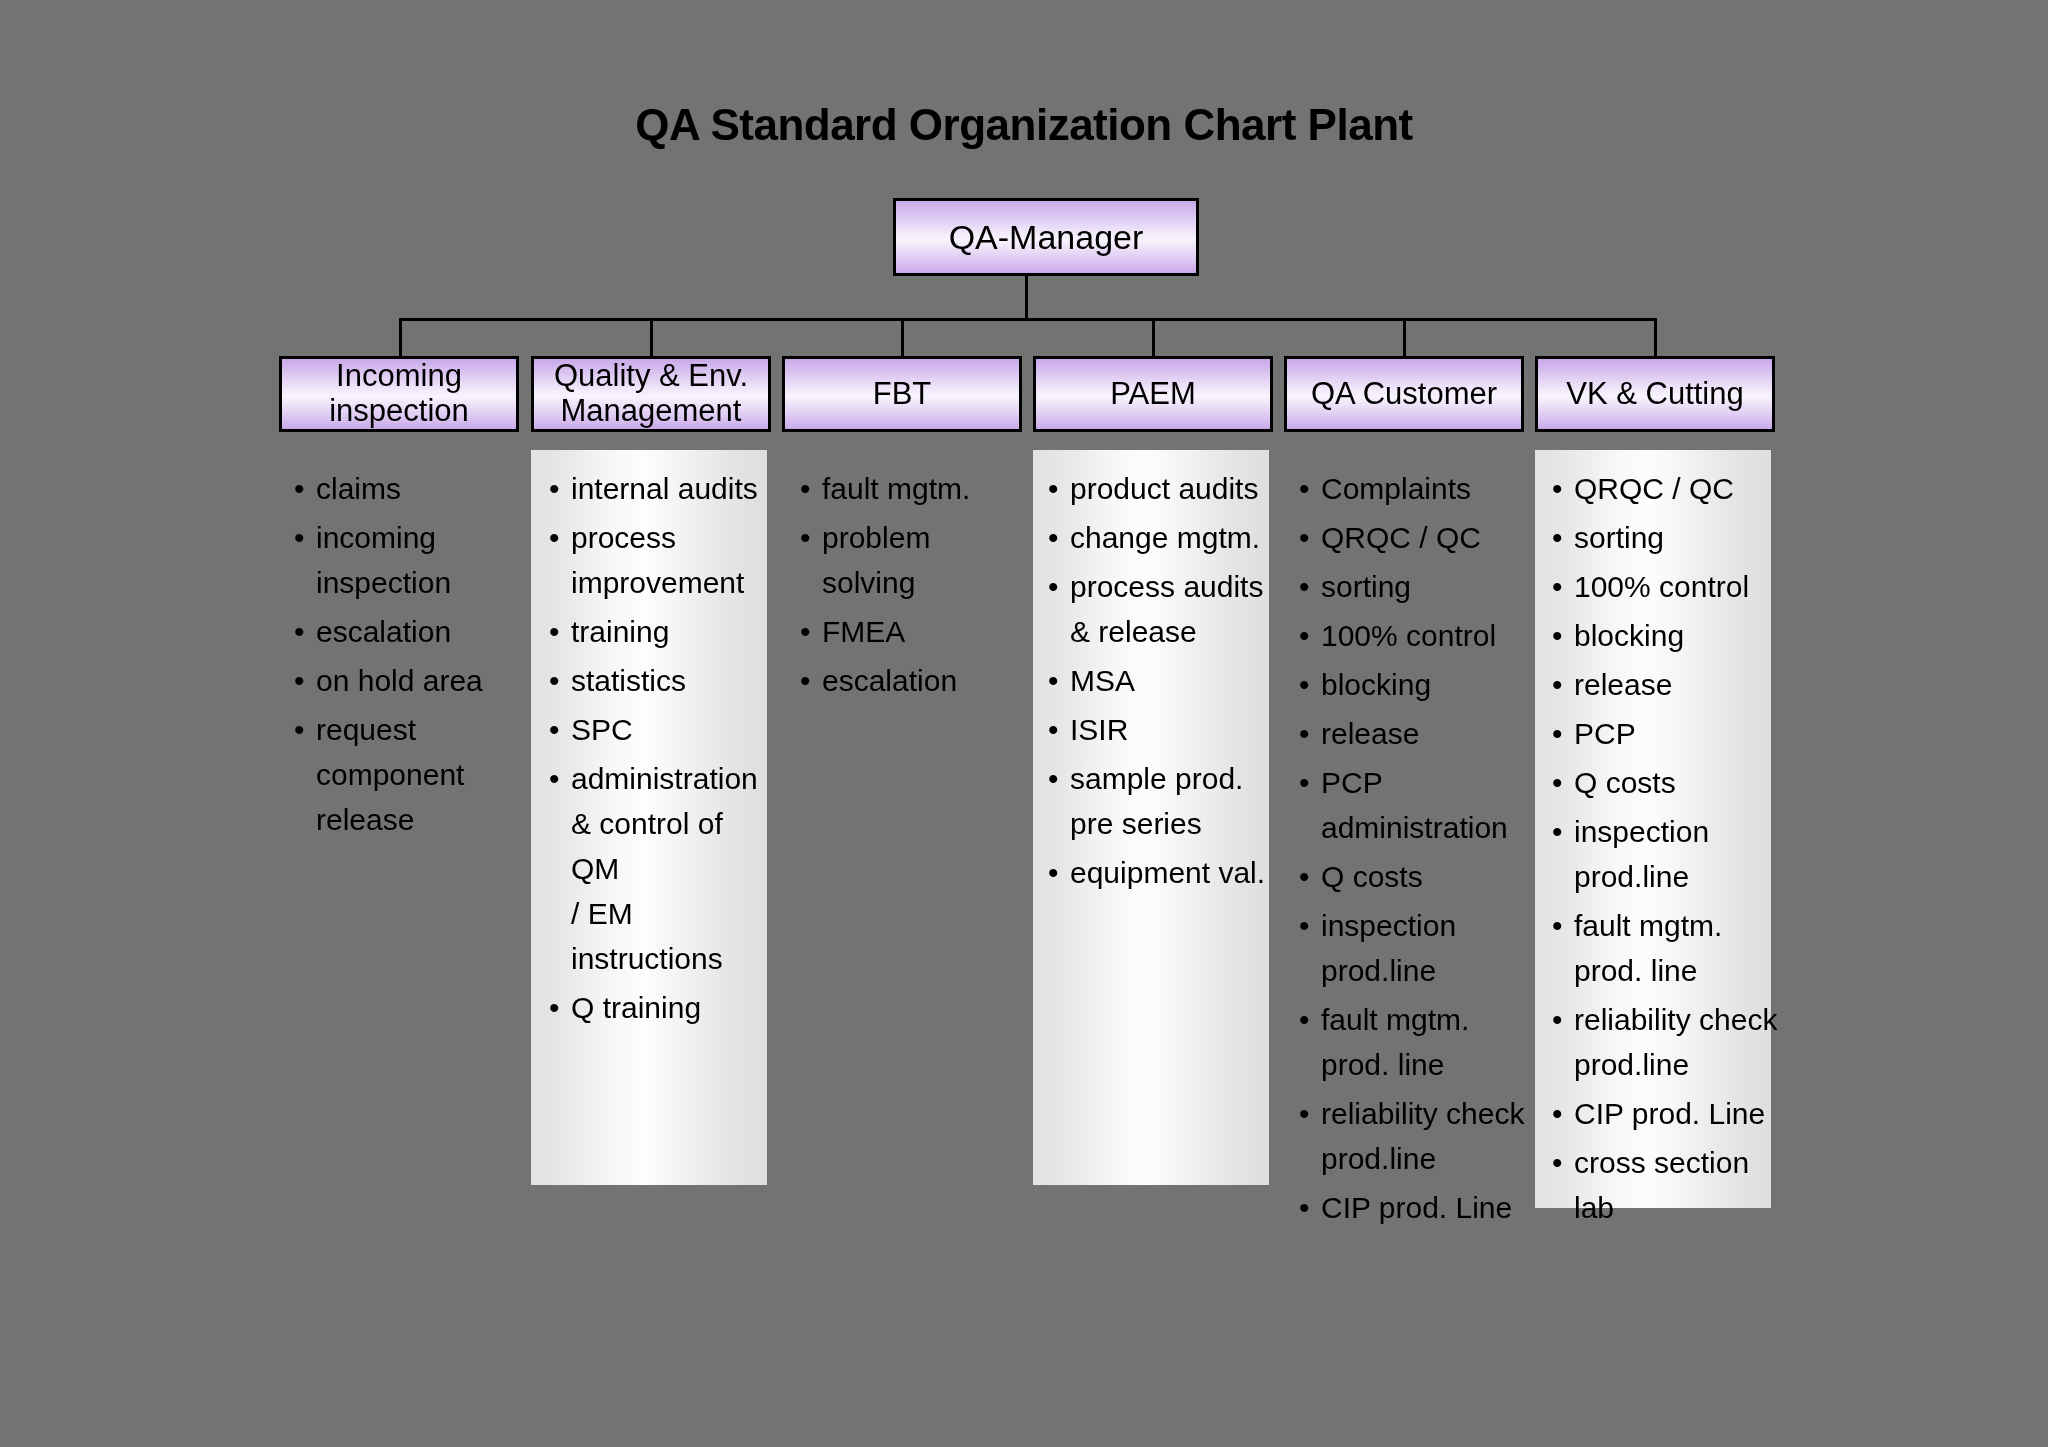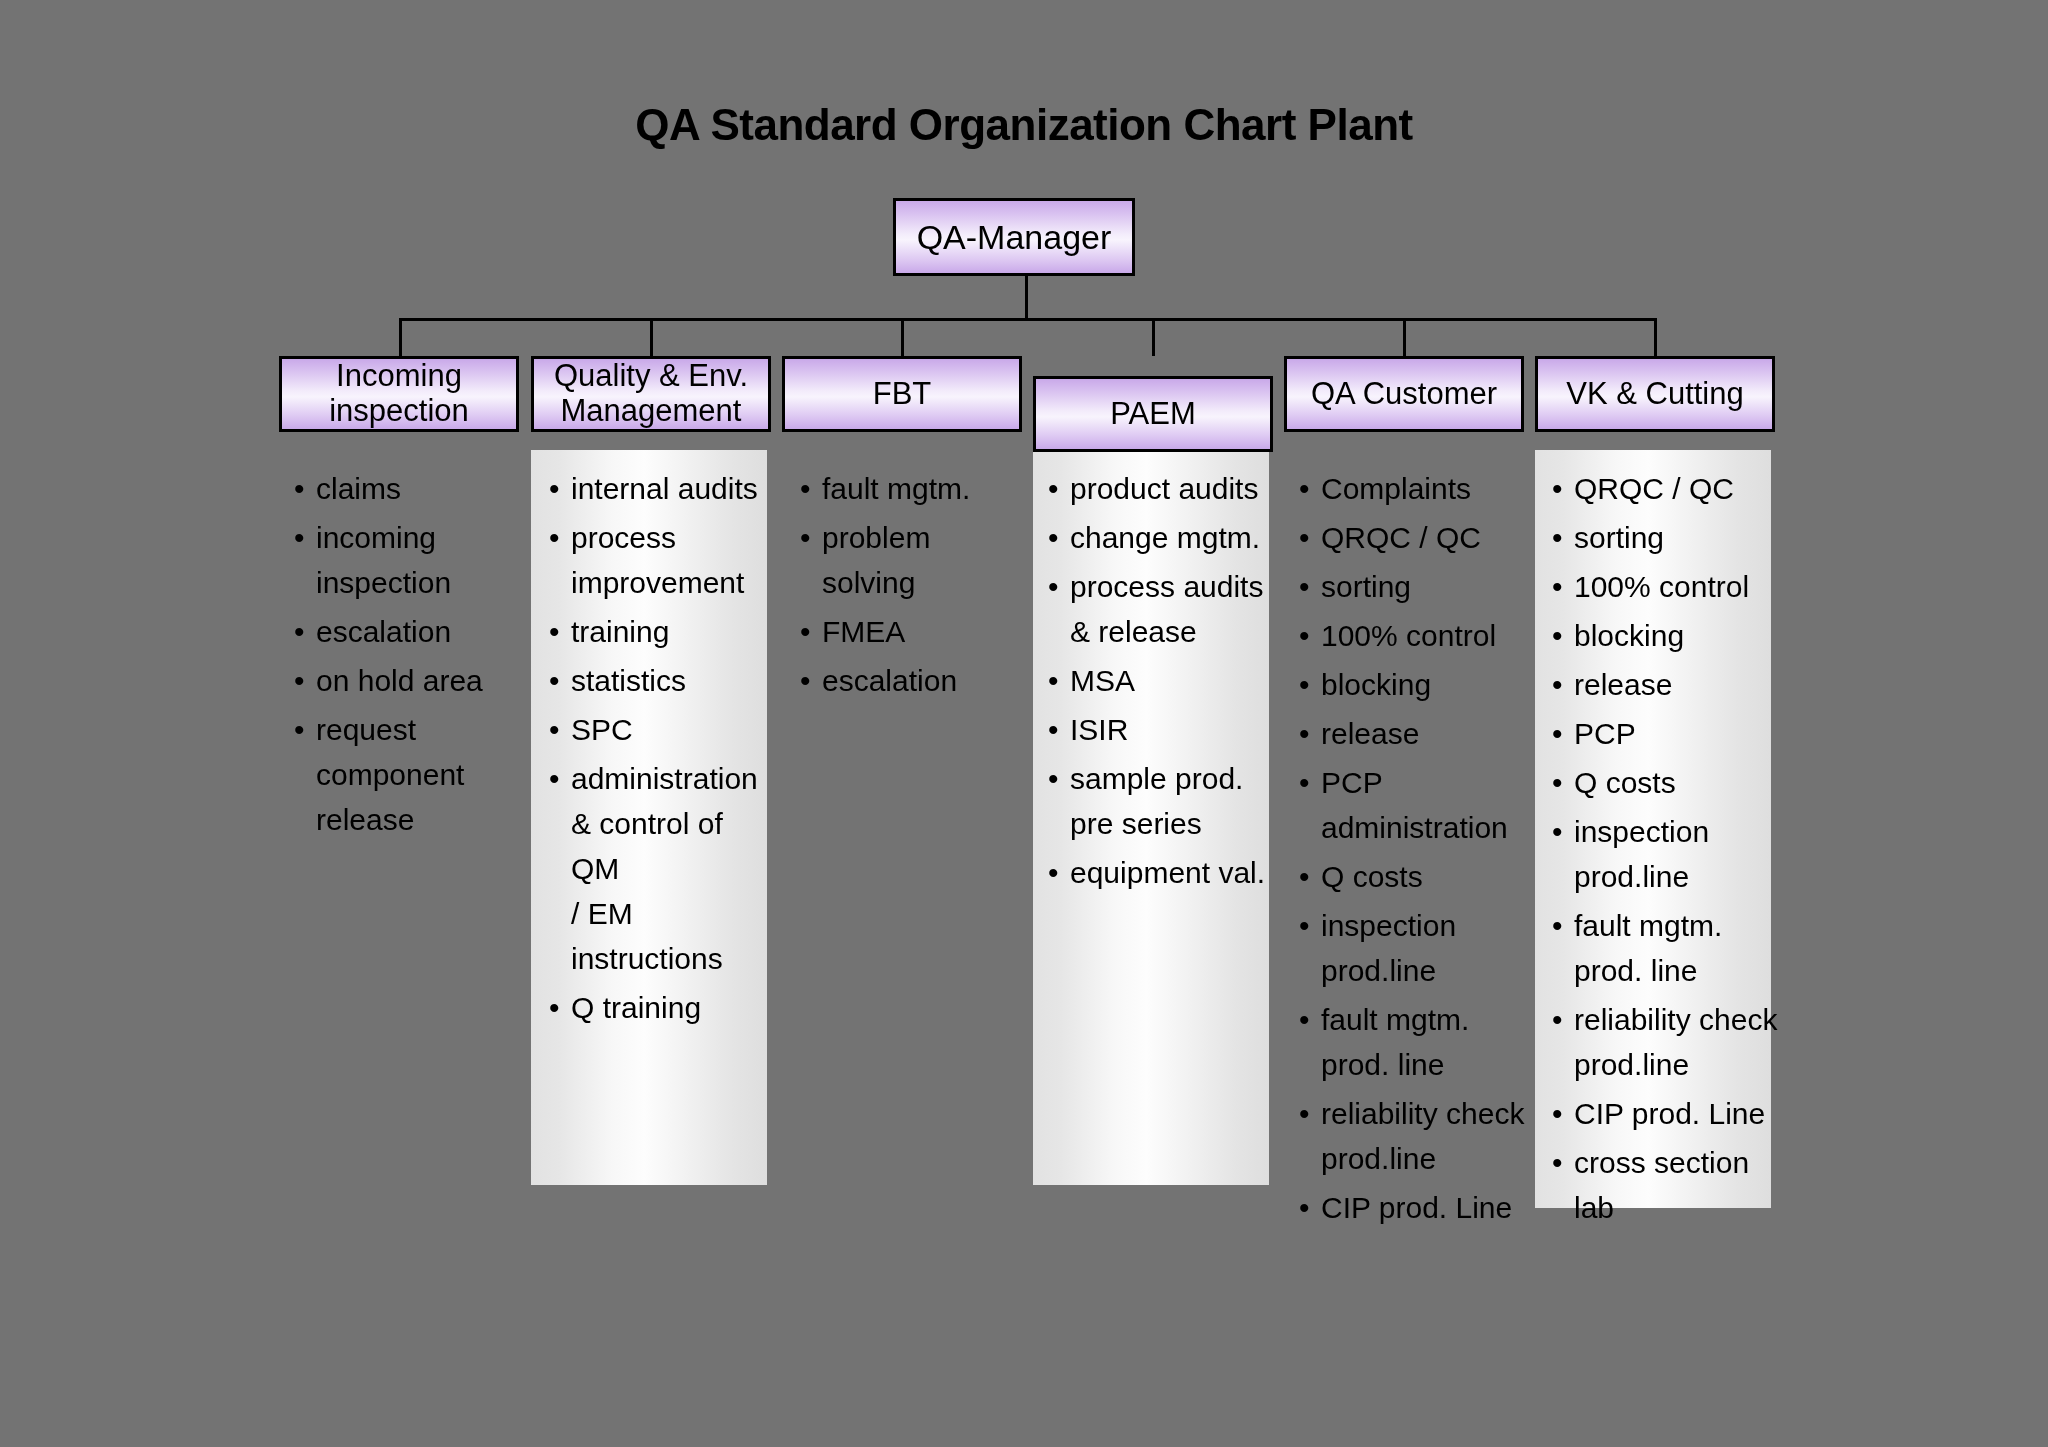--- a/index.html
+++ b/index.html
@@ -48,21 +48,21 @@
     align-items: center;
     justify-content: center;
     text-align: center;
     line-height: 1.18;
     font-size: 32px;
     color: #000000;
   }
   .node-box .node-label { display: block; white-space: pre-line; }
 
   #root-box {
-    left: 893px; top: 198px; width: 242px; height: 78px;
+    left: 893px; top: 198px; width: 306px; height: 78px;
     font-size: 34px;
   }
 
   .dept-box { height: 76px; font-size: 31px; }
   .dept-box.two-line { line-height: 1.12; }
 
   
   .conn {
     position: absolute;
     background: #000000;
@@ -152,21 +152,21 @@
 
   <div class="node-box dept-box two-line" style="left:531px; top:356px; width:240px; height:76px;">
     <span class="node-label">Quality &amp; Env.
 Management</span>
   </div>
 
   <div class="node-box dept-box" style="left:782px; top:356px; width:240px; height:76px;justify-content:center;">
     <span class="node-label">FBT</span>
   </div>
 
-  <div class="node-box dept-box" style="left:1033px; top:356px; width:240px; height:76px;margin-top:20px;">
+  <div class="node-box dept-box" style="left:1033px; top:356px; width:240px; height:76px;">
     <span class="node-label">PAEM</span>
   </div>
 
   <div class="node-box dept-box" style="left:1284px; top:356px; width:240px; height:76px;">
     <span class="node-label">QA Customer</span>
   </div>
 
   <div class="node-box dept-box" style="left:1535px; top:356px; width:240px; height:76px;">
     <span class="node-label">VK &amp; Cutting</span>
   </div>

